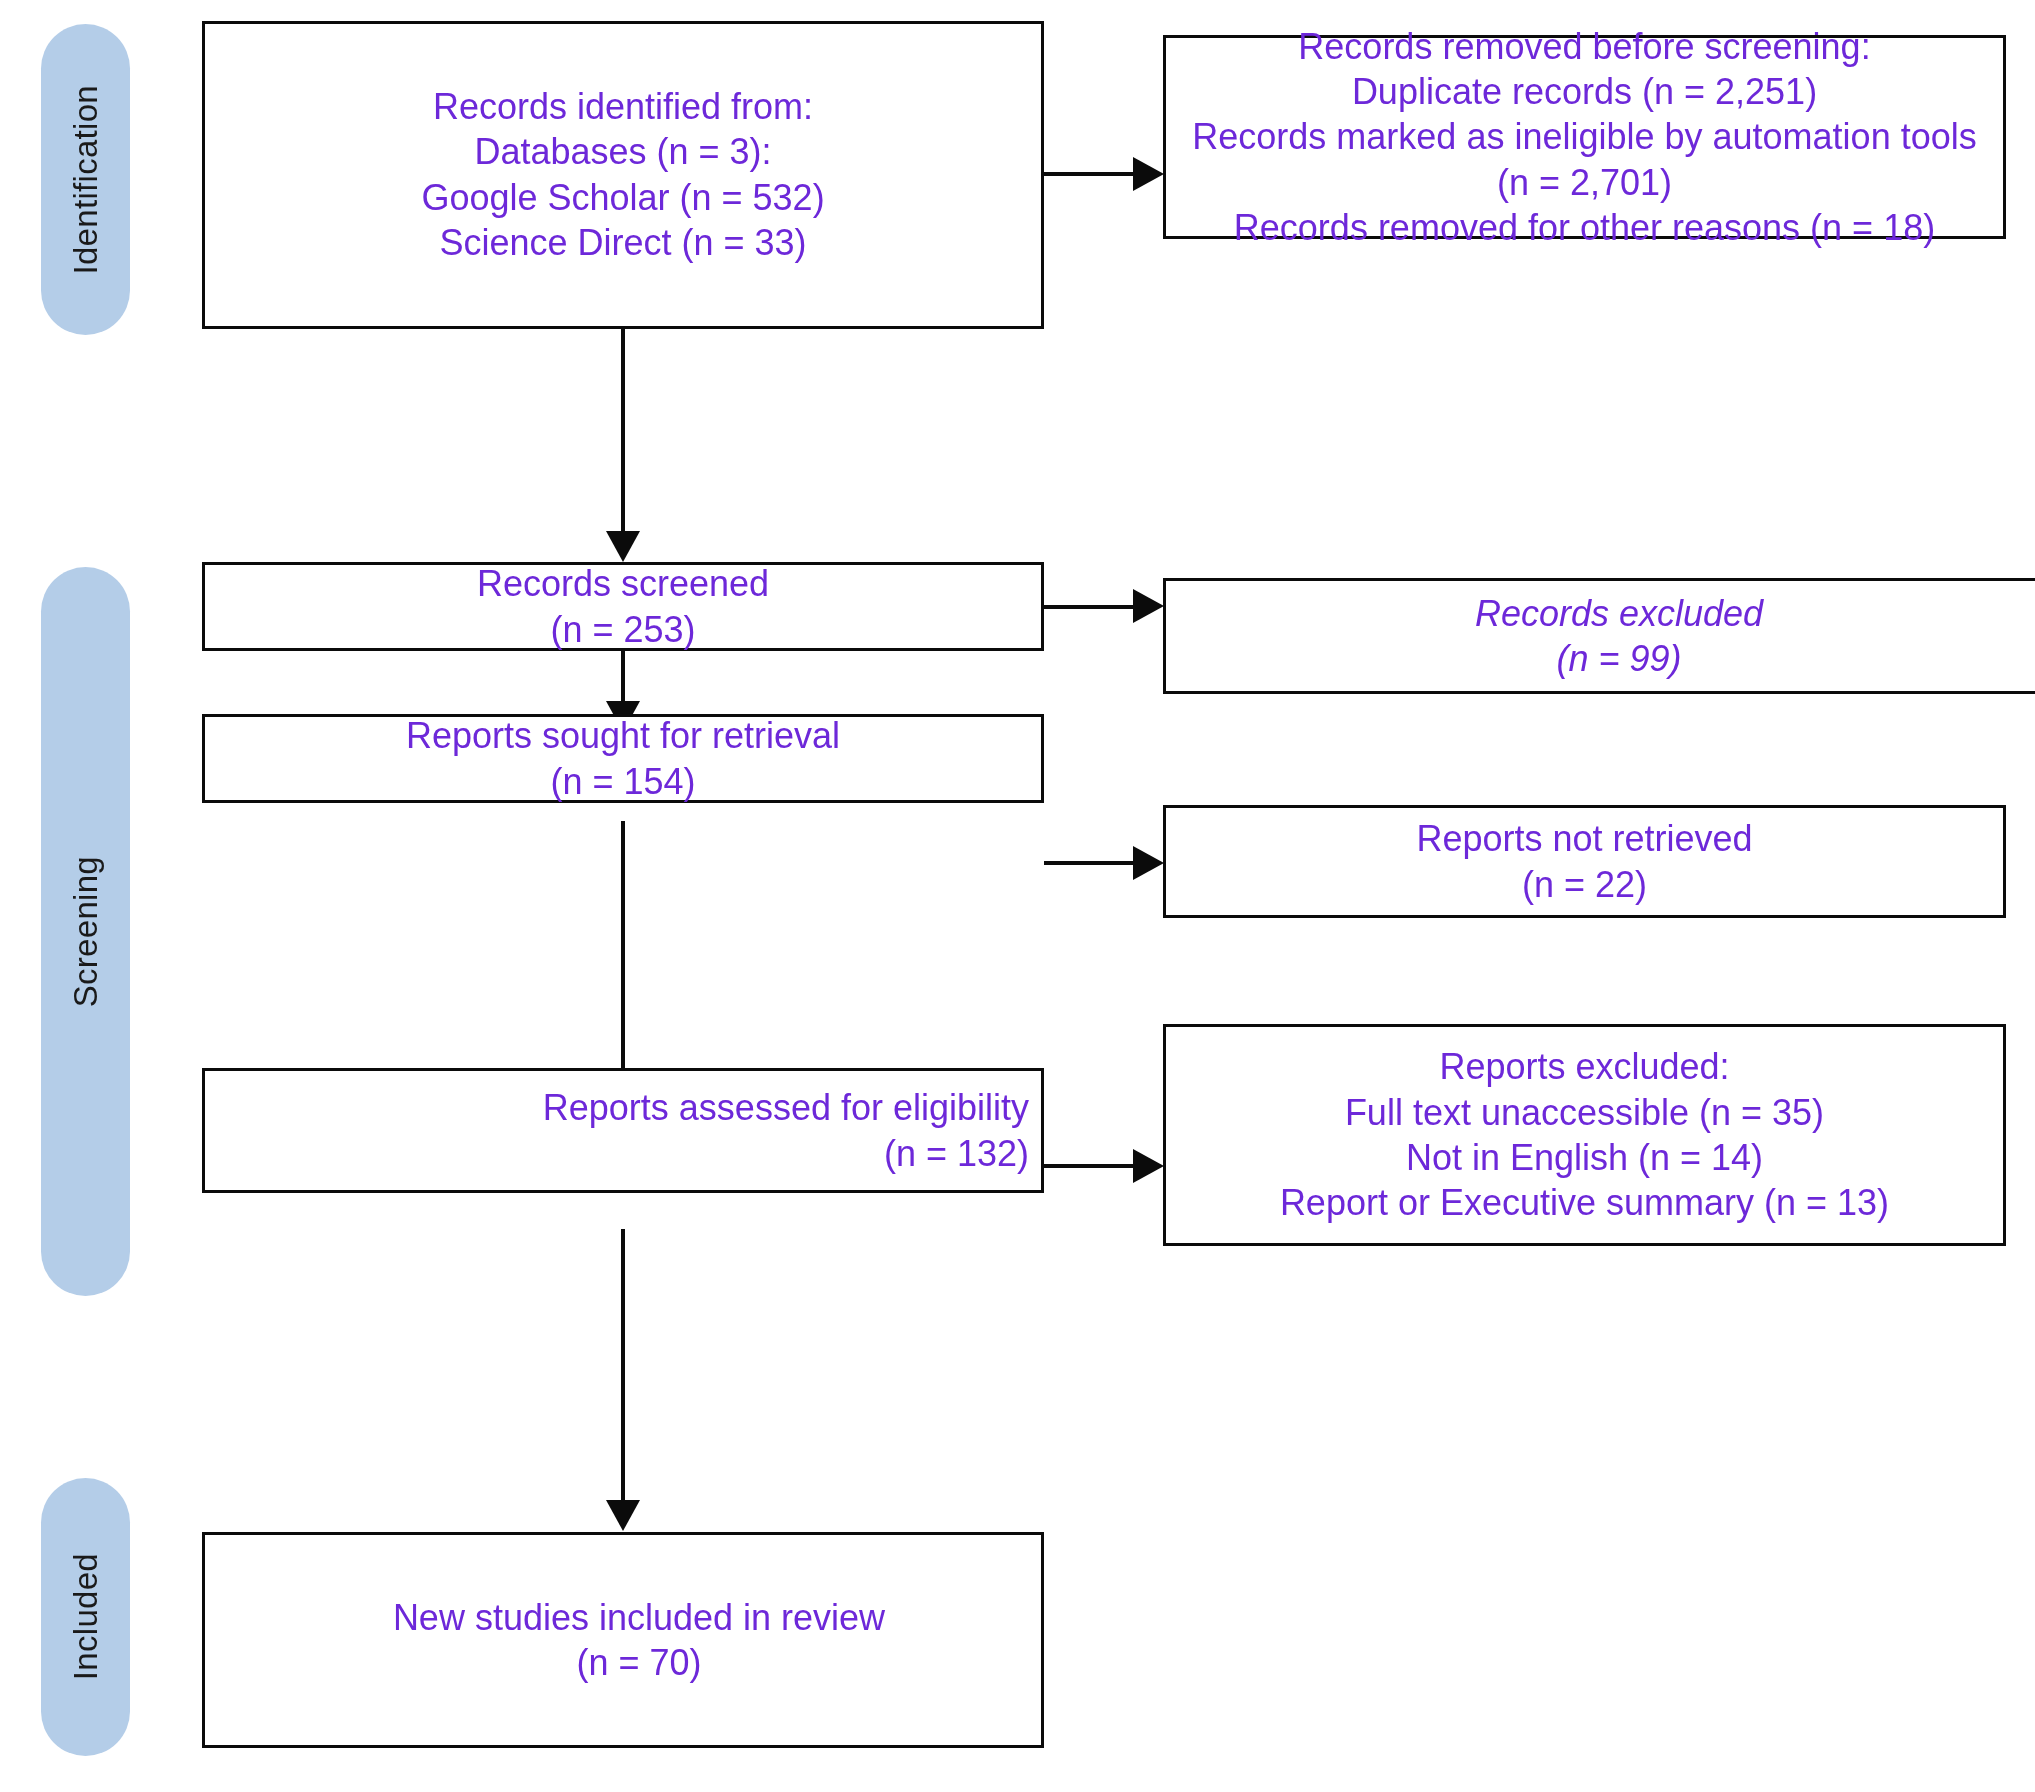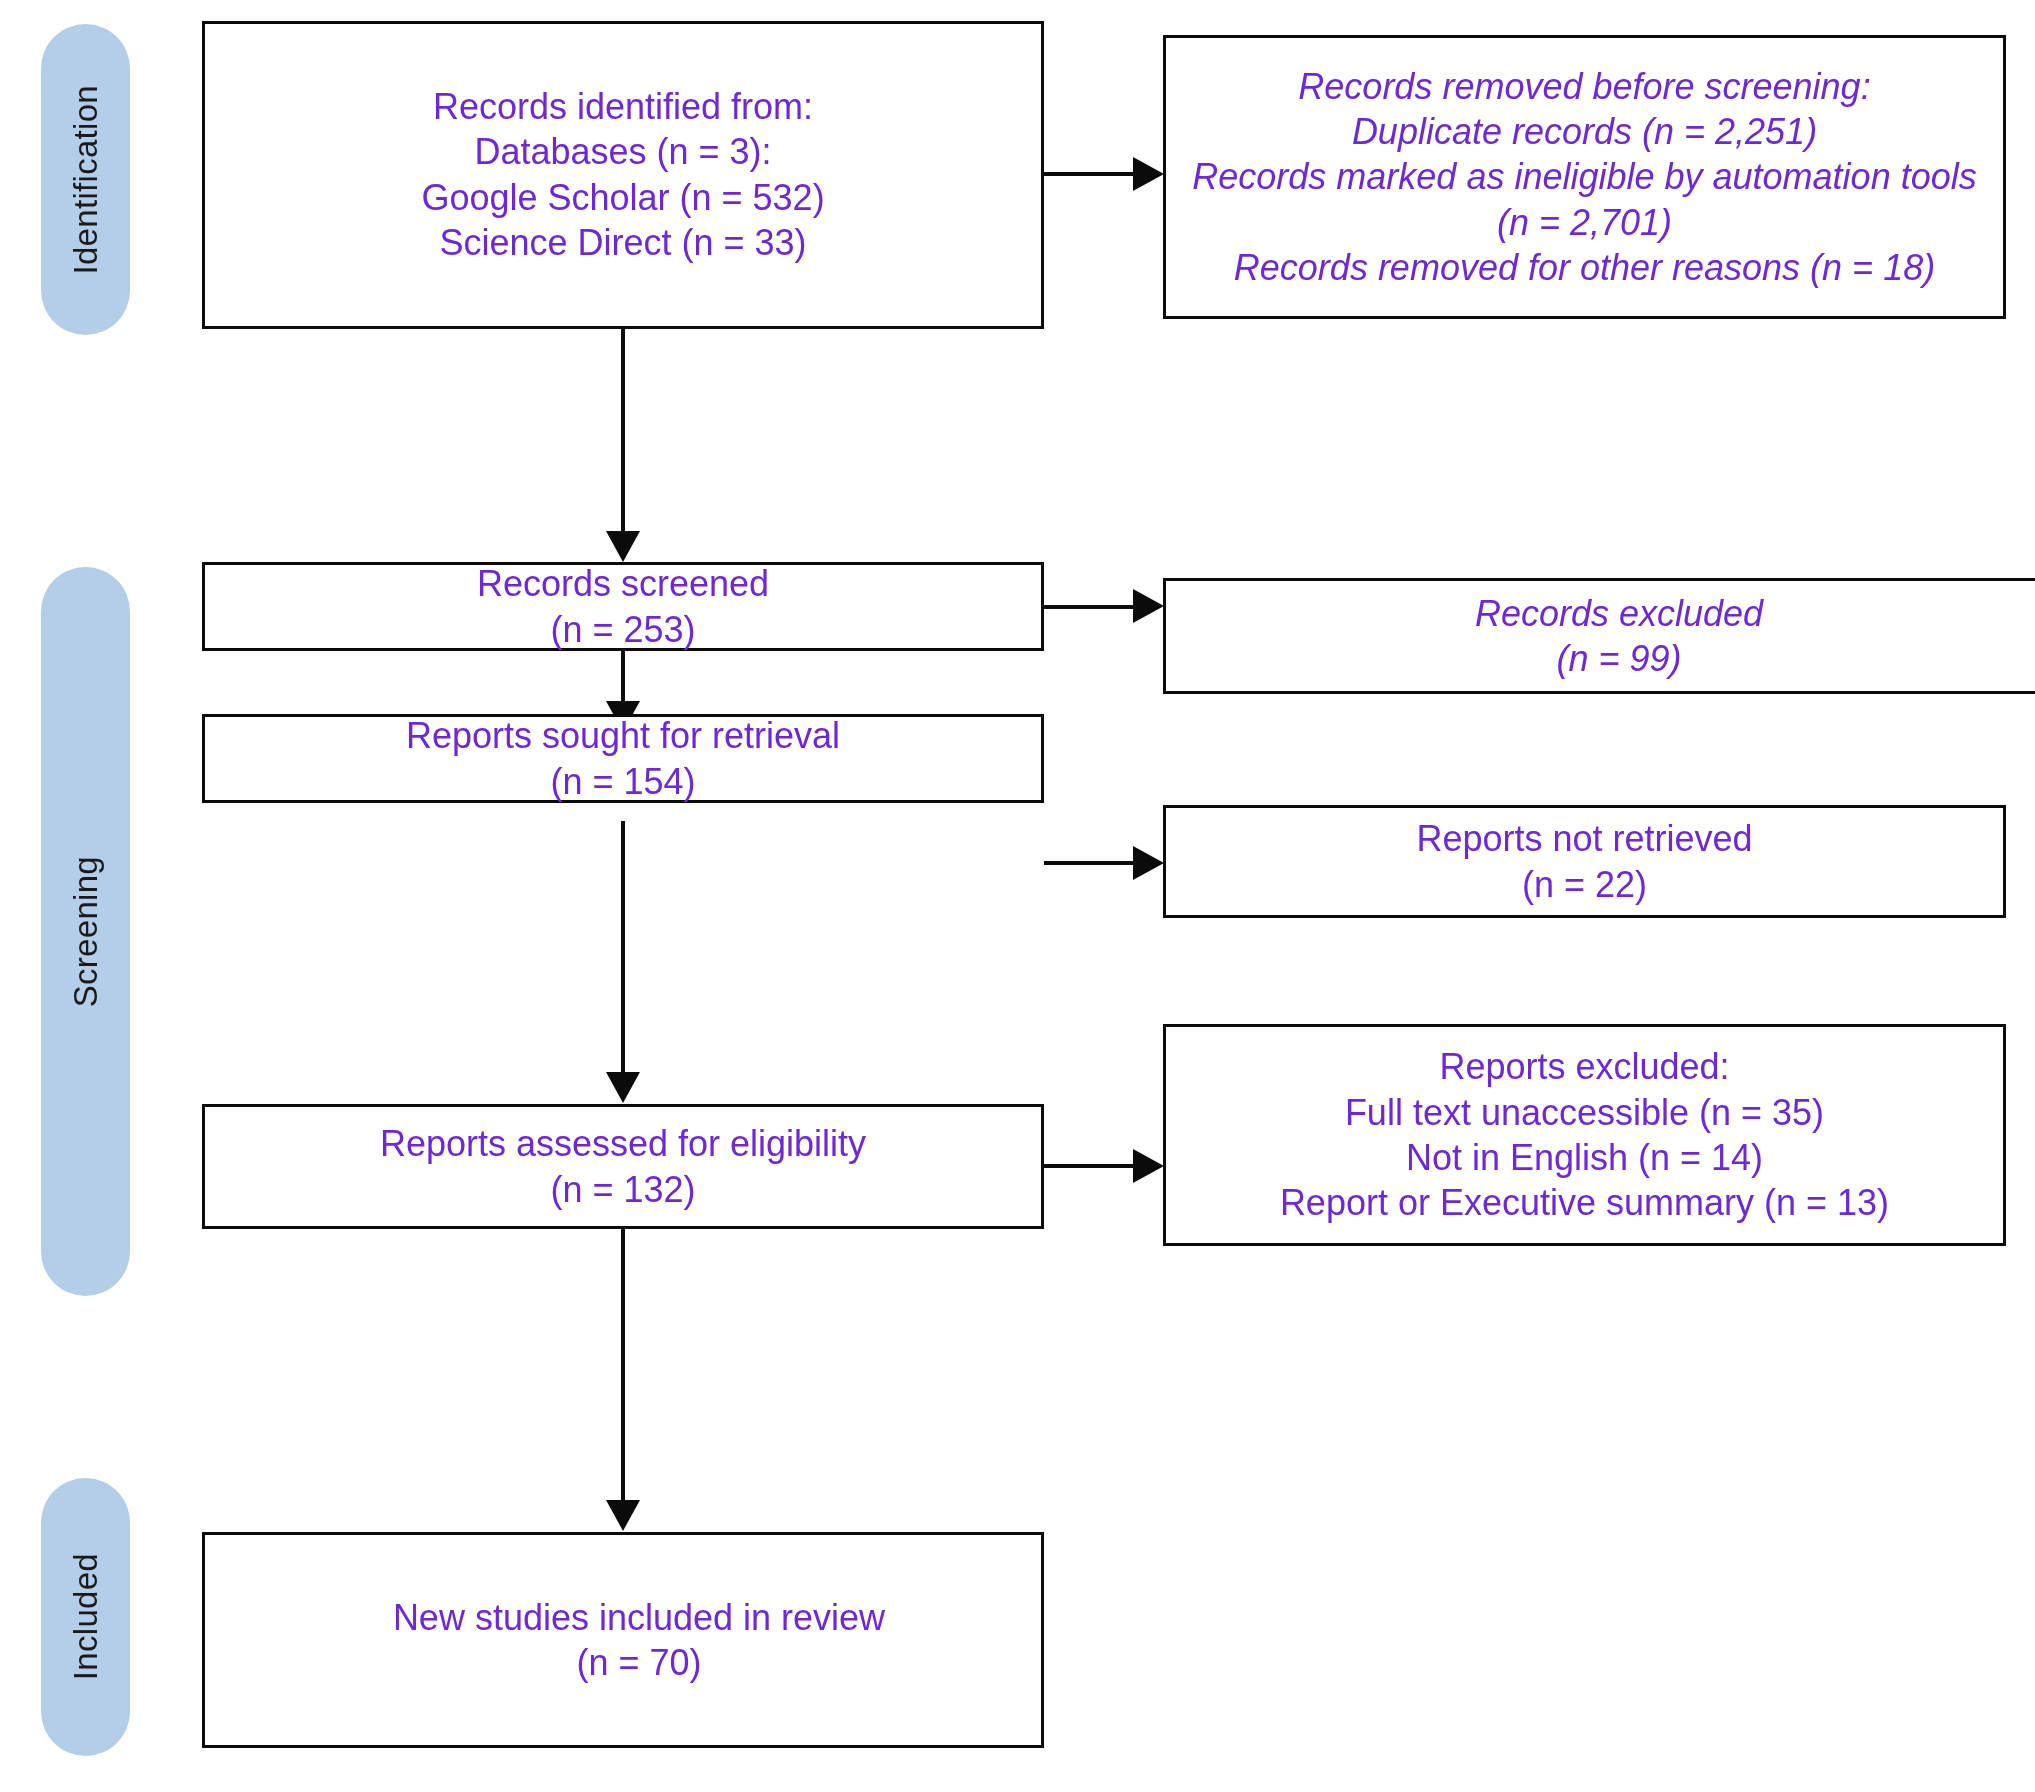--- a/index.html
+++ b/index.html
@@ -120,21 +120,21 @@
   <div class="vline" style="left:621px; top:1229px; height:273px;"></div>
   <div class="arrow-down" style="left:606px; top:1500px;"></div>
 
   <div class="box" style="left:202px; top:20.5px; width:842px; height:308px;">
     <div class="line">Records identified from:</div>
     <div class="line">Databases (n = 3):</div>
     <div class="line">Google Scholar (n = 532)</div>
     <div class="line">Science Direct (n = 33)</div>
   </div>
 
-  <div class="box wrapping" style="left:1163px; top:35px; width:843px; height:284px;font-style:italic;">
+  <div class="box wrapping" style="left:1163px; top:35px; width:843px; height:204px;">
     <div class="line">Records removed before screening:</div>
     <div class="line">Duplicate records (n = 2,251)</div>
     <div class="line">Records marked as ineligible by automation tools (n = 2,701)</div>
     <div class="line">Records removed for other reasons (n = 18)</div>
   </div>
 
   <div class="box" style="left:202px; top:562px; width:842px; height:89px;">
     <div class="line">Records screened</div>
     <div class="line">(n = 253)</div>
   </div>
@@ -147,21 +147,21 @@
   <div class="box" style="left:202px; top:714px; width:842px; height:89px;">
     <div class="line">Reports sought for retrieval</div>
     <div class="line">(n = 154)</div>
   </div>
 
   <div class="box" style="left:1163px; top:805px; width:843px; height:113px;">
     <div class="line">Reports not retrieved</div>
     <div class="line">(n = 22)</div>
   </div>
 
-  <div class="box" style="left:202px; top:1104px; width:842px; height:125px;">
+  <div class="box" style="left:202px; top:1068px; width:842px; height:125px;align-items:flex-end;">
     <div class="line">Reports assessed for eligibility</div>
     <div class="line">(n = 132)</div>
   </div>
 
   <div class="box" style="left:1163px; top:1024px; width:843px; height:222px;">
     <div class="line">Reports excluded:</div>
     <div class="line">Full text unaccessible (n = 35)</div>
     <div class="line">Not in English (n = 14)</div>
     <div class="line">Report or Executive summary (n = 13)</div>
   </div>

